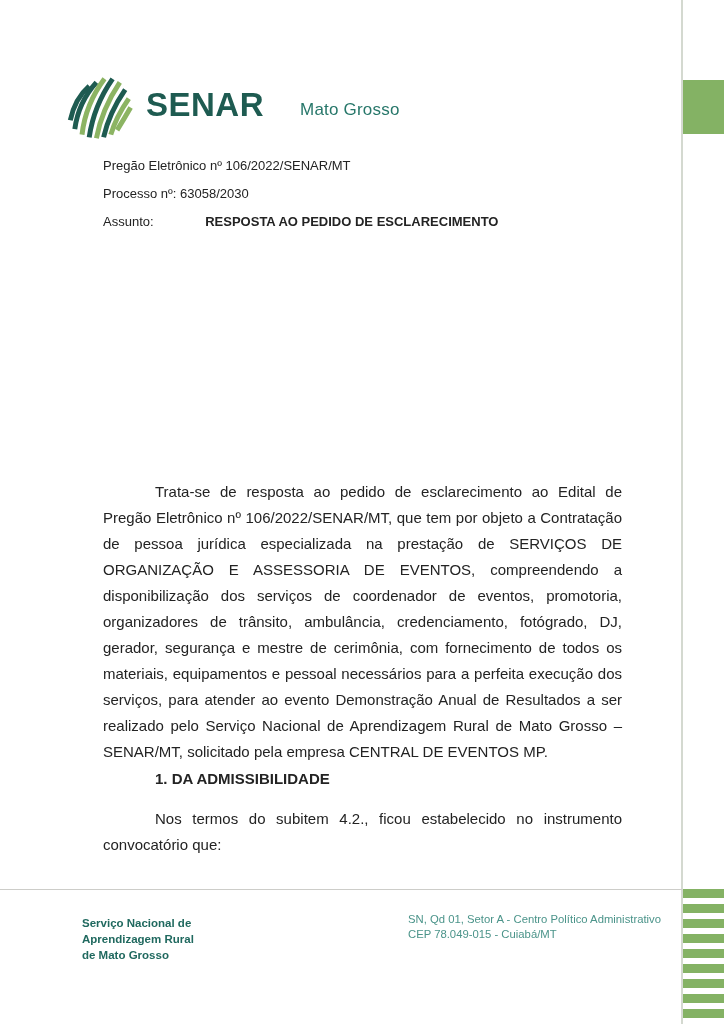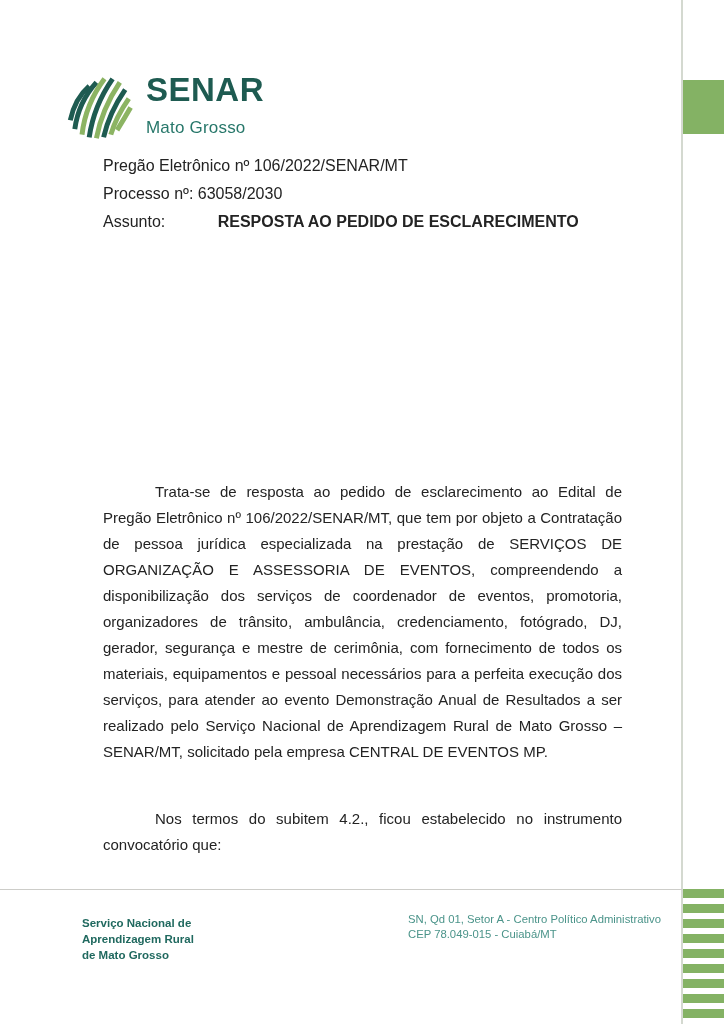--- a/index.html
+++ b/index.html
@@ -17,26 +17,26 @@
   .vline{position:absolute;left:681px;top:0;width:2px;height:1024px;background:#d4d9d0;}
   .green-block{position:absolute;left:683px;top:80px;width:41px;height:54px;background:#84b264;}
   .stripes{
     position:absolute;left:683px;top:889px;width:41px;height:135px;
     background:repeating-linear-gradient(to bottom,#84b264 0 9px,#ffffff 9px 15px);
   }
 
   
   .logo{position:absolute;left:62px;top:68px;display:flex;align-items:center;gap:8px;}
   .logo-icon{width:76px;height:72px;}
-  .logo-text{display:flex;flex-direction:column;line-height:1;}
+  .logo-text{display:flex;flex-direction:row;line-height:1;gap:36px;}
   .logo-name{font-size:33px;font-weight:bold;color:#1e5b51;letter-spacing:0.5px;}
   .logo-sub{font-size:17px;color:#27776a;margin-top:13px;letter-spacing:0.2px;}
 
   
-  .meta{position:absolute;left:103px;top:152px;font-size:16px;line-height:28px;}
+  .meta{position:absolute;left:103px;top:152px;font-size:13px;line-height:28px;}
   .meta b{font-weight:bold;padding-left:48px;}
 
   
   .para{
     position:absolute;left:103px;width:519px;
     font-size:15px;line-height:26px;
     text-align:justify;
   }
   .indent{text-indent:52px;}
   .p1{top:479px;}
@@ -83,20 +83,21 @@
   </div>
 
   <div class="meta">
     <div>Pregão Eletrônico nº 106/2022/SENAR/MT</div>
     <div>Processo nº: 63058/2030</div>
     <div><span>Assunto: </span><b>RESPOSTA AO PEDIDO DE ESCLARECIMENTO</b></div>
   </div>
 
   <div class="para p1 indent"><span>Trata-se de resposta ao pedido de esclarecimento ao Edital de Pregão Eletrônico nº 106/2022/SENAR/MT, que tem por objeto a Contratação de pessoa jurídica especializada na prestação de SERVIÇOS DE ORGANIZAÇÃO E ASSESSORIA DE EVENTOS, compreendendo a disponibilização dos serviços de coordenador de eventos, promotoria, organizadores de trânsito, ambulância, credenciamento, fotógrado, DJ, gerador, segurança e mestre de cerimônia, com fornecimento de todos os materiais, equipamentos e pessoal necessários para a perfeita execução dos serviços, para atender ao evento Demonstração Anual de Resultados a ser realizado pelo Serviço Nacional de Aprendizagem Rural de Mato Grosso – SENAR/MT, solicitado pela empresa </span><b>CENTRAL DE EVENTOS MP.</b></div>
 
+  <div class="heading1">1. DA ADMISSIBILIDADE</div>
 
   <div class="para p2 indent">Nos termos do subitem 4.2., ficou estabelecido no instrumento convocatório que:</div>
 
   <div class="footer-line"></div>
 
   <div class="footer-org">
     <span>Serviço Nacional de</span>
     <span>Aprendizagem Rural</span>
     <span>de Mato Grosso</span>
   </div>

